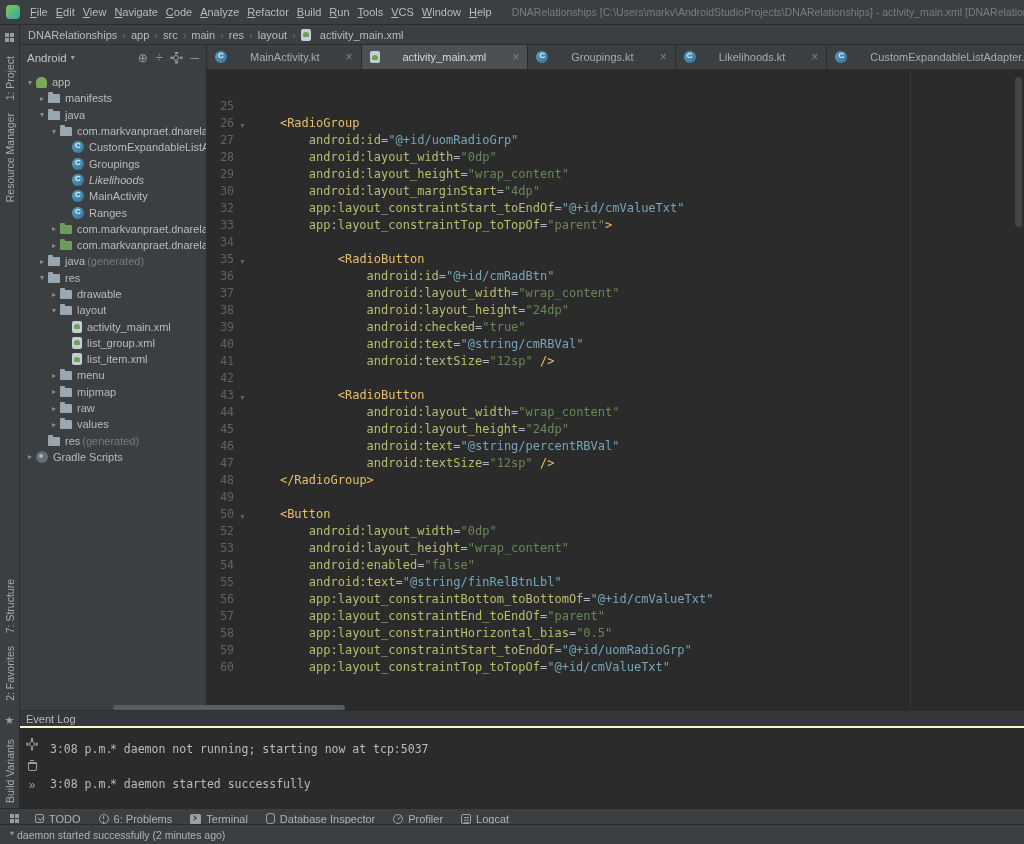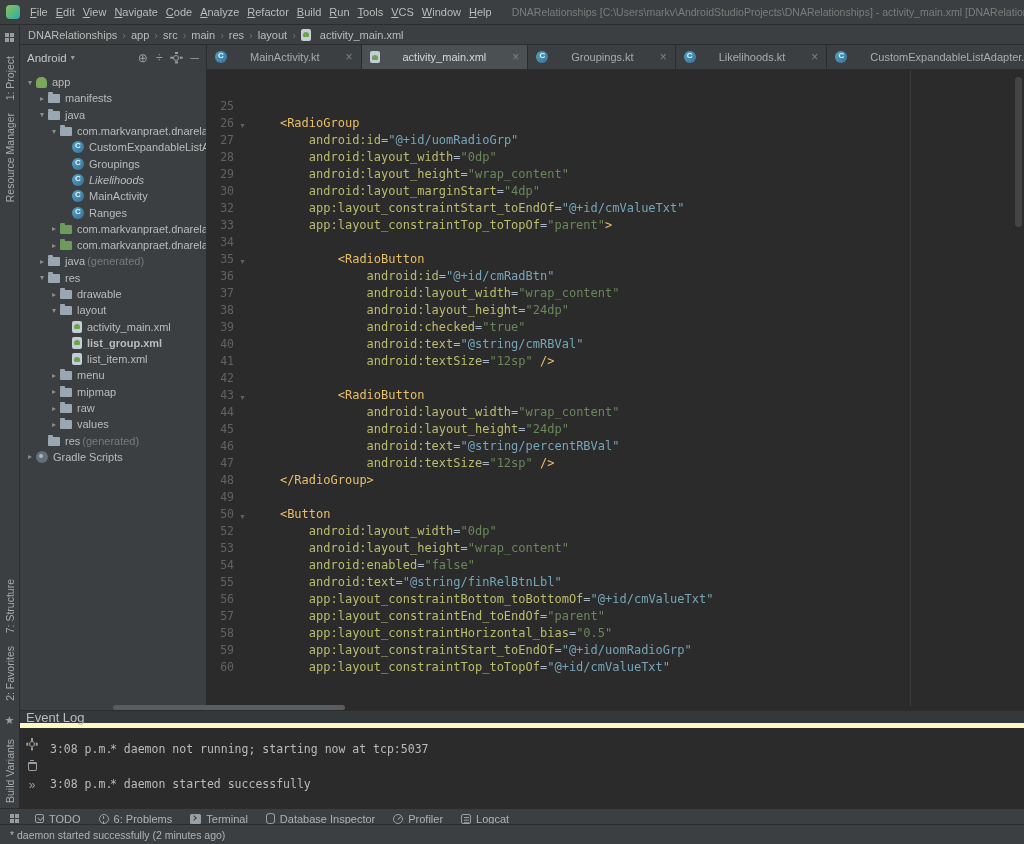--- a/index.html
+++ b/index.html
@@ -80,22 +80,22 @@
   .ln{width:27px;text-align:right;color:#606366;font:11.5px "DejaVu Sans Mono",monospace;flex:none}
   .fold{width:17px;text-align:center;color:#606366;font-size:8px;flex:none}
   .ct{font:12px "DejaVu Sans Mono",monospace;white-space:pre}
   .tk-g{color:#e8bf6a}.tk-a{color:#babc6e}.tk-s{color:#6a8759}.tk-r{color:#76a5b8}.tk-p{color:#a9b7c6}
   .margin-guide{position:absolute;left:703px;top:0;bottom:0;width:1px;background:#3a3d3f}
   .vthumb{position:absolute;right:2px;top:32px;width:7px;height:150px;background:#55595b;border-radius:4px;opacity:.55}
 
   
   .split-handle{position:absolute;top:705px;left:113px;width:232px;height:5px;border-radius:3px;background:#5a5d5f}
   .eventlog{position:absolute;top:710px;left:20px;right:0;height:98px;background:#2b2b2b;border-top:1px solid #2c2c2c}
-  .el-header{height:17px;background:#35383a;border-bottom:5px solid #fef9c3;display:flex;align-items:center;
-             padding-left:6px;font-size:13px;color:#bbb}
+  .el-header{height:17px;background:#35383a;border-bottom:2px solid #fef9c3;display:flex;align-items:center;
+             padding-left:6px;font-size:11px;color:#bbb}
   .el-rail{position:absolute;left:0;top:17px;bottom:0;width:24px;display:flex;flex-direction:column;align-items:center;padding-top:10px;gap:9px}
   .el-content{position:absolute;left:26px;top:17px;right:0;bottom:0;padding:14px 0 0 4px;
               font:11.5px "DejaVu Sans Mono",monospace;color:#bbb;overflow:hidden}
   .log-row{margin-bottom:21px;white-space:nowrap}
   .log-time{display:inline-block;width:60px}
 
   
   .toolbar{position:absolute;left:0;right:0;top:808px;height:20px;background:#3c3f41;border-top:1px solid #2c2c2c;
            display:flex;align-items:center;padding-left:3px}
   .toolbar .grid-ic{margin:0 6px}
@@ -276,21 +276,21 @@
         <div class="tree-row" style="padding-left: 28px;">
           <span class="chev">▾</span>
           <span class="ic ic-folder"></span>
           <span class="tree-label">layout</span>
         </div>
         <div class="tree-row" style="padding-left: 40px;">
           <span class="chev"></span>
           <span class="ic ic-xmlfile"></span>
           <span class="tree-label">activity_main.xml</span>
         </div>
-        <div class="tree-row" style="padding-left: 40px; font-weight: bold;">
+        <div class="tree-row" style="padding-left: 40px;">
           <span class="chev"></span>
           <span class="ic ic-xmlfile"></span>
           <span class="tree-label">list_group.xml</span>
         </div>
         <div class="tree-row" style="padding-left: 40px;">
           <span class="chev"></span>
           <span class="ic ic-xmlfile"></span>
           <span class="tree-label">list_item.xml</span>
         </div>
         <div class="tree-row" style="padding-left: 28px;">

